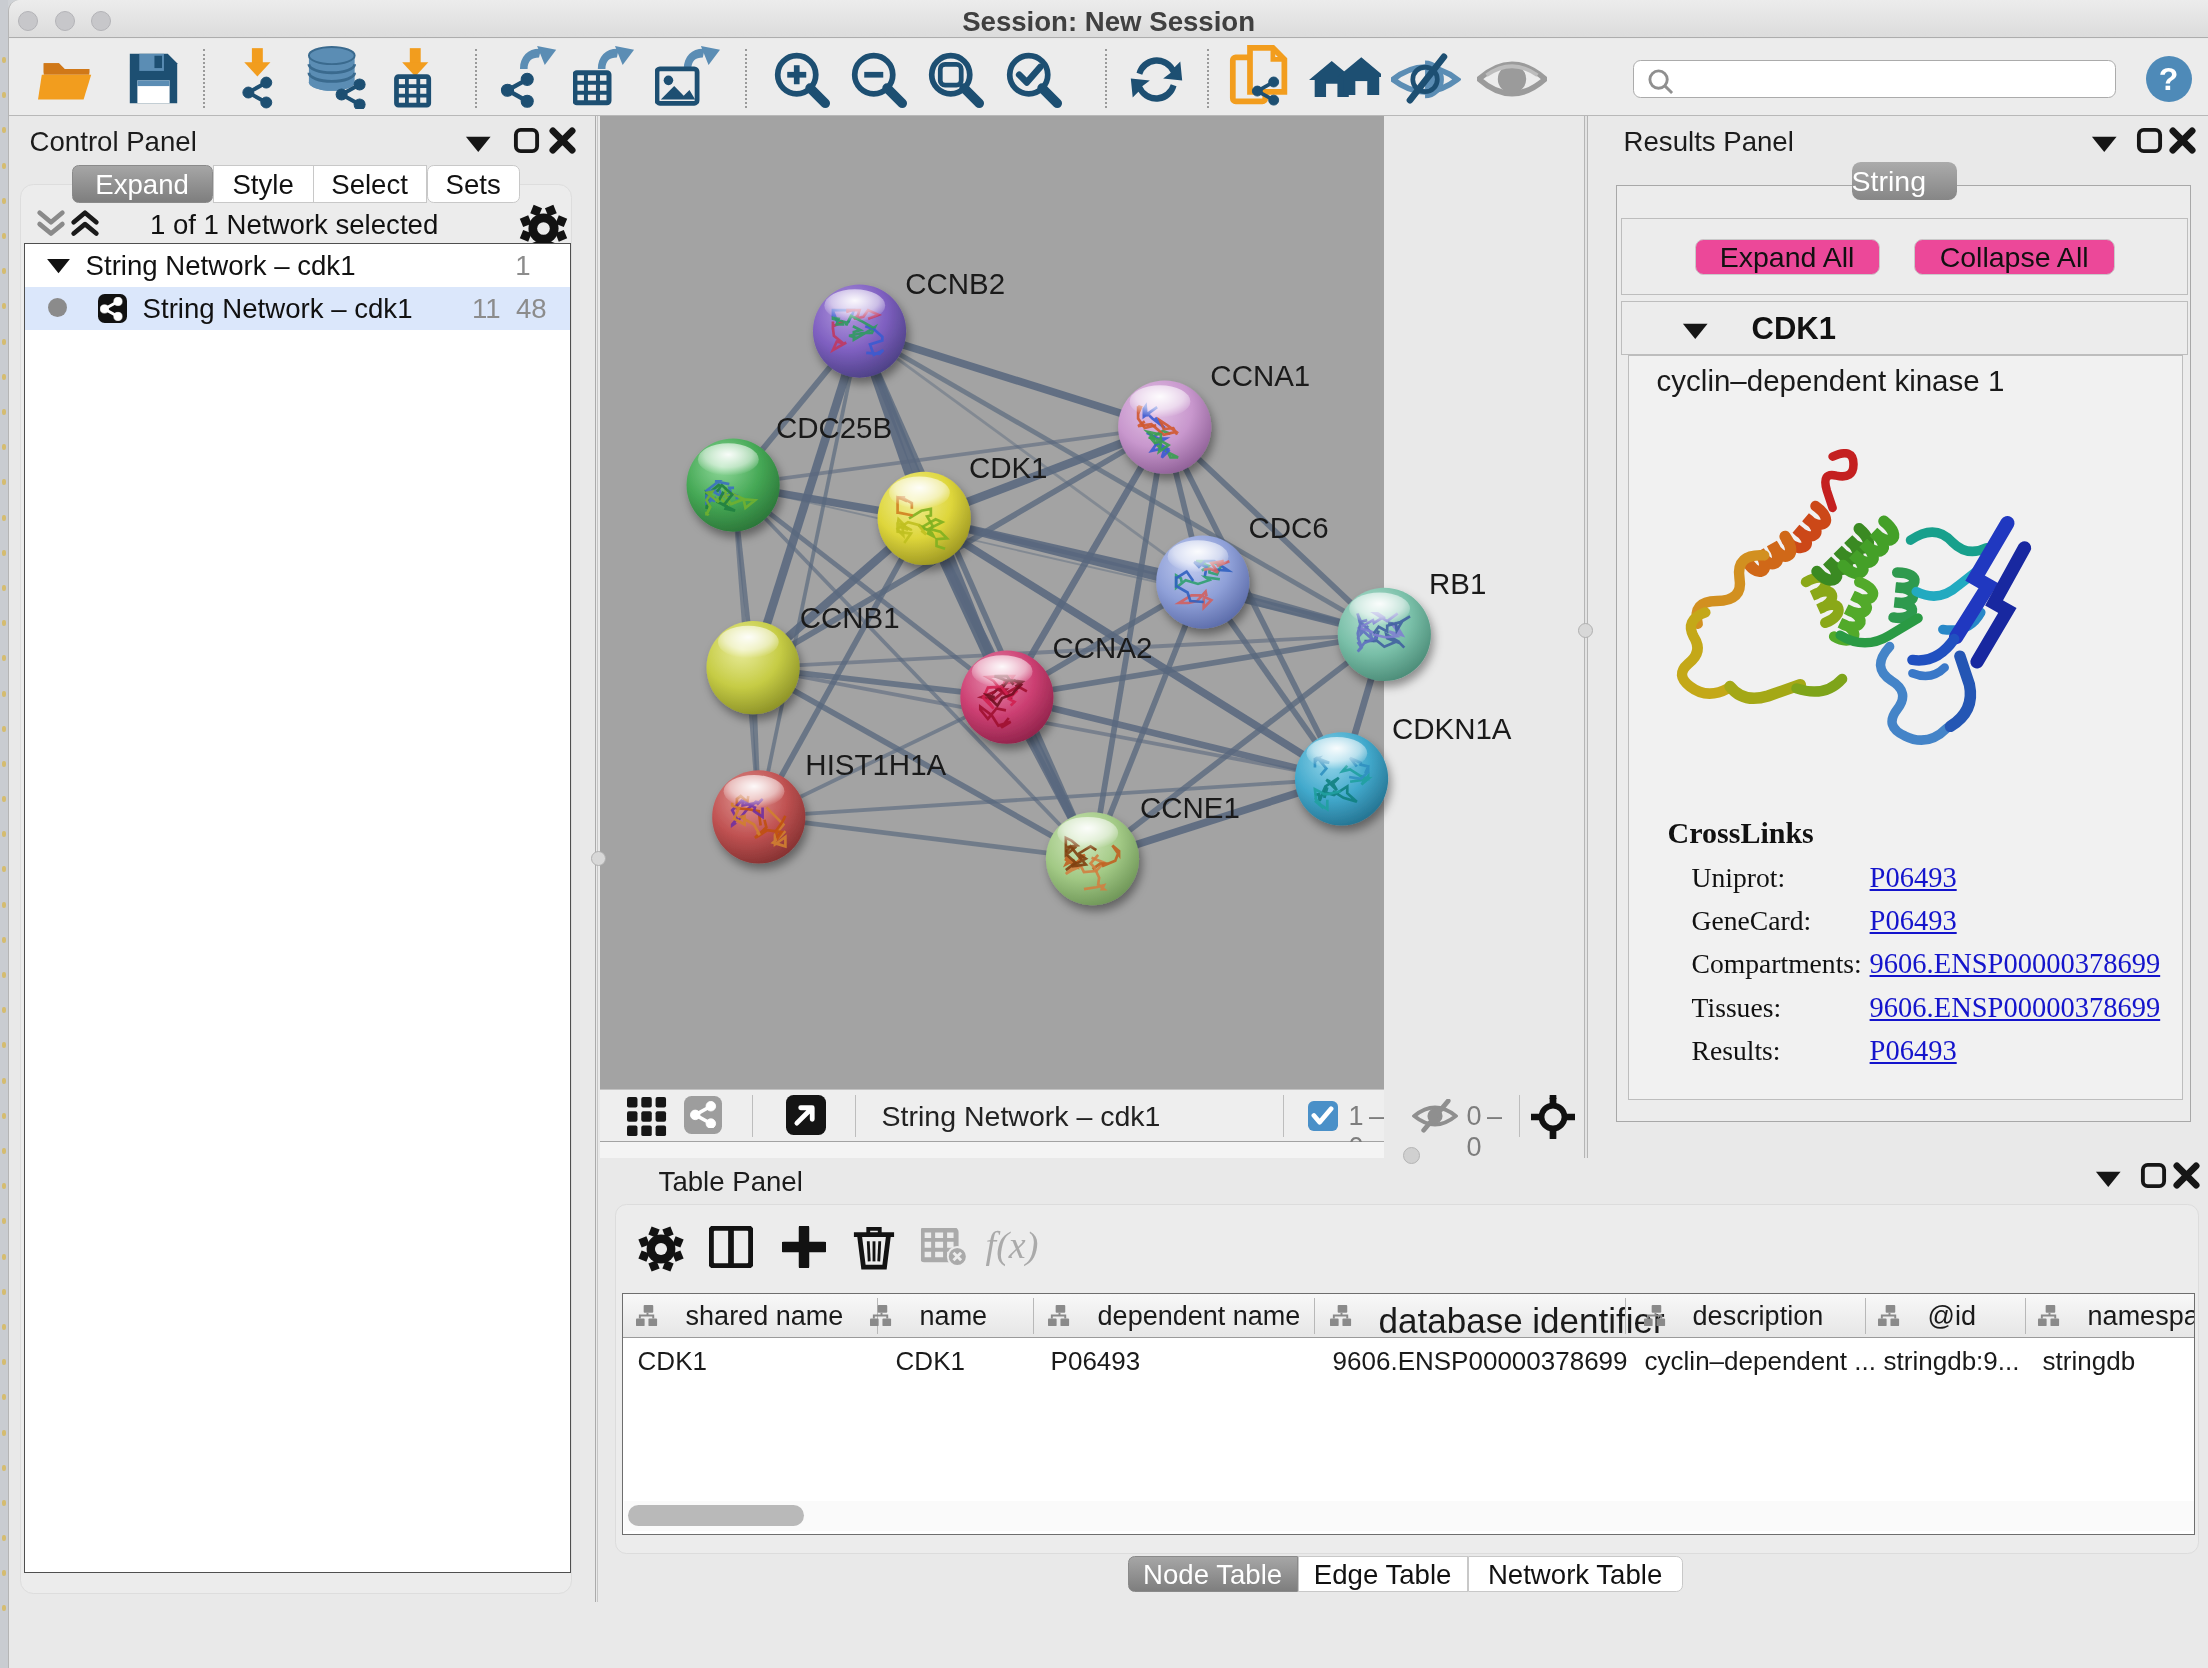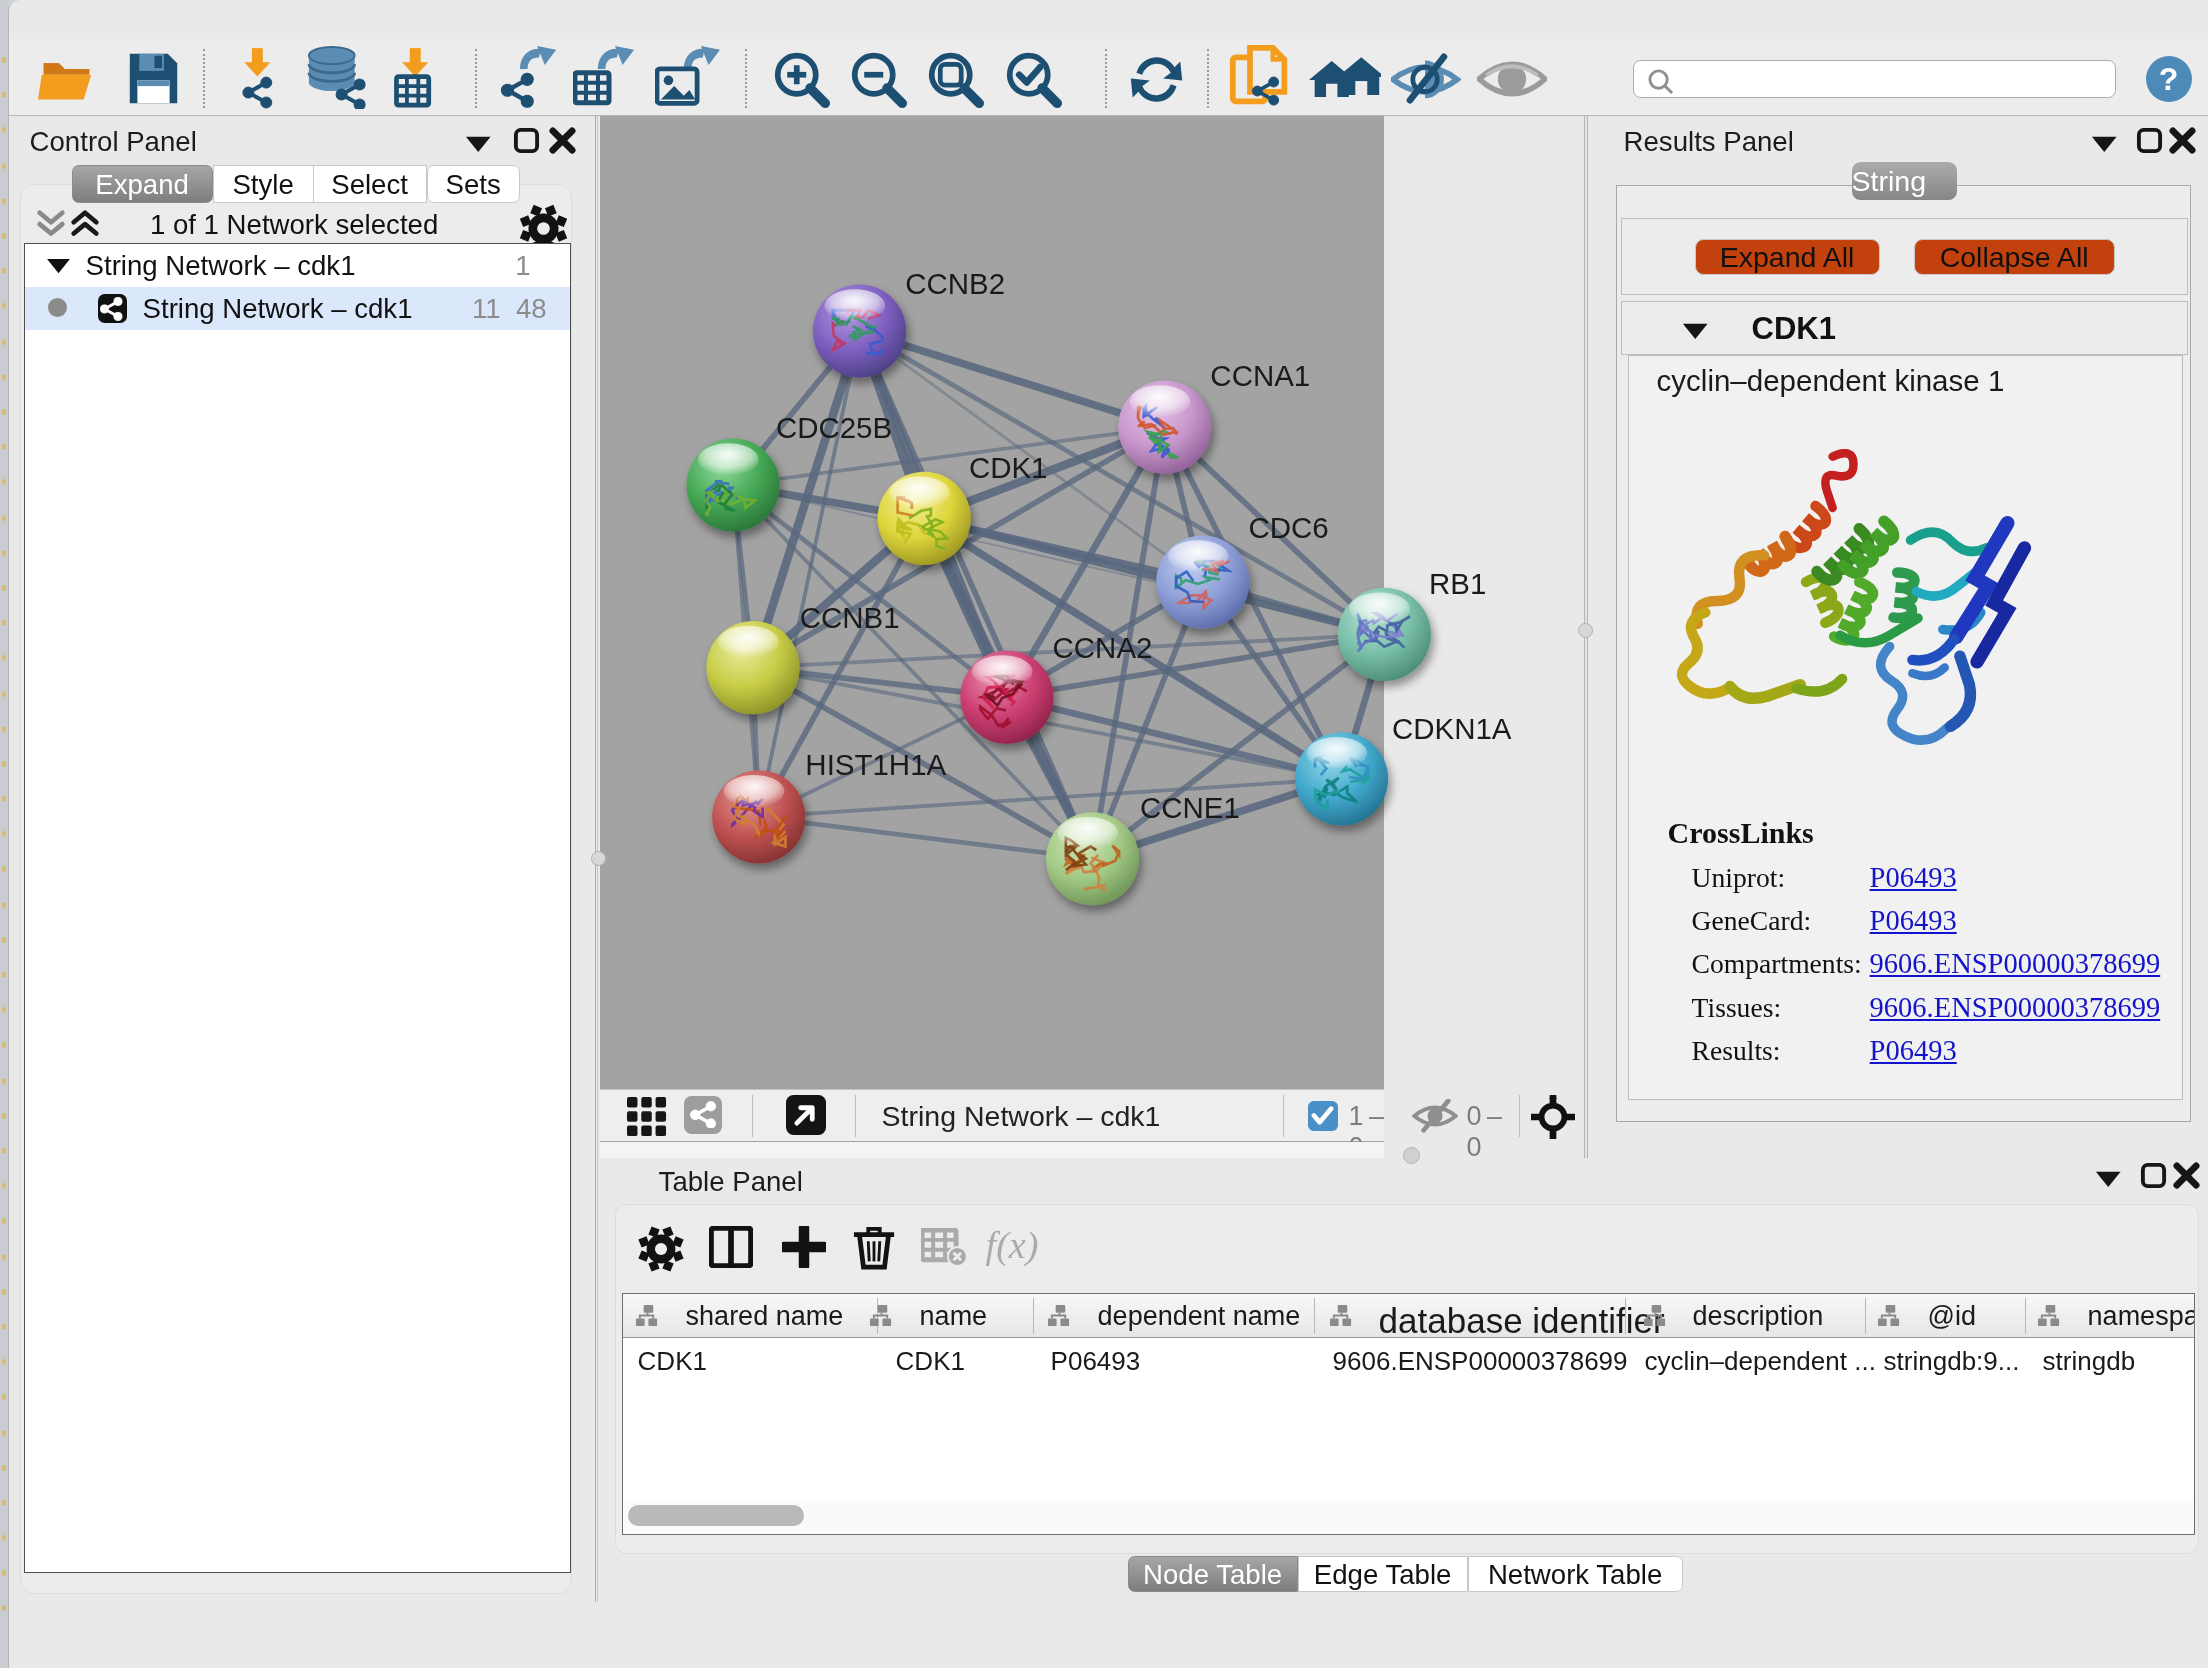--- a/index.html
+++ b/index.html
@@ -14,21 +14,21 @@
 .panelhead{font-size:27.6px;color:#1c1c1c}
 .ctrl{position:absolute;left:0;top:116px;width:586px;height:1486px;background:#e9e9e9}
 .vdiv1{position:absolute;left:586px;top:116px;width:3.8px;height:1486px;background:#e9e9e9;border-left:1px solid #ababab;border-right:1px solid #c6c6c6}
 .netview{position:absolute;left:591px;top:116px;width:784px;height:1042px;background:#a3a3a3}
 .vdiv2{position:absolute;left:1575px;top:116px;width:4.8px;height:1042px;background:#e3e3e3;border-left:1px solid #b5b5b5;border-right:1px solid #b5b5b5}
 .results{position:absolute;left:1580px;top:116px;width:621px;height:1042px;background:#e9e9e9}
 .tablep{position:absolute;left:591px;top:1158px;width:1610px;height:443px;background:#e9e9e9}
 .statusbar{position:absolute;left:0;top:1605px;width:100%;height:63px;background:#ececec;border-top:1px solid #cdcdcd}
 .tab{display:inline-block;z-index:4;border:1px solid #c8c8c8;background:#fff;color:#111;text-align:center;font-size:27.6px}
 .seltab{background:linear-gradient(#a6a6a6,#7e7e7e);color:#fff;border:1px solid #8a8a8a}
-.btn{background:#c2410c;border:1.9px solid #c9c9c9;border-radius:8.6px;text-align:center;font-size:28.5px;color:#111}
+.btn{background:#ec4899;border:1.9px solid #c9c9c9;border-radius:8.6px;text-align:center;font-size:28.5px;color:#111}
 .serif{font-family:"Liberation Serif",serif}
 a.lnk{color:#1414cc;text-decoration:underline}
 </style></head><body>
 <div class="abs" style="left:0;top:0;width:7.6px;height:1668px;background:#c9ccd1"></div>
 <div class="abs" style="left:1.9px;top:57px;width:3.8px;height:5.7px;background:#d8b74f;border-radius:1.9px;opacity:0.75"></div>
 <div class="abs" style="left:1.9px;top:92px;width:3.8px;height:5.7px;background:#d8b74f;border-radius:1.9px;opacity:0.75"></div>
 <div class="abs" style="left:1.9px;top:127px;width:3.8px;height:5.7px;background:#d8b74f;border-radius:1.9px;opacity:0.75"></div>
 <div class="abs" style="left:1.9px;top:163px;width:3.8px;height:5.7px;background:#d8b74f;border-radius:1.9px;opacity:0.75"></div>
 <div class="abs" style="left:1.9px;top:198px;width:3.8px;height:5.7px;background:#d8b74f;border-radius:1.9px;opacity:0.75"></div>
 <div class="abs" style="left:1.9px;top:233px;width:3.8px;height:5.7px;background:#d8b74f;border-radius:1.9px;opacity:0.75"></div>
@@ -65,20 +65,26 @@
 <div class="abs" style="left:1.9px;top:1324px;width:3.8px;height:5.7px;background:#d8b74f;border-radius:1.9px;opacity:0.75"></div>
 <div class="abs" style="left:1.9px;top:1359px;width:3.8px;height:5.7px;background:#d8b74f;border-radius:1.9px;opacity:0.75"></div>
 <div class="abs" style="left:1.9px;top:1394px;width:3.8px;height:5.7px;background:#d8b74f;border-radius:1.9px;opacity:0.75"></div>
 <div class="abs" style="left:1.9px;top:1430px;width:3.8px;height:5.7px;background:#d8b74f;border-radius:1.9px;opacity:0.75"></div>
 <div class="abs" style="left:1.9px;top:1465px;width:3.8px;height:5.7px;background:#d8b74f;border-radius:1.9px;opacity:0.75"></div>
 <div class="abs" style="left:1.9px;top:1500px;width:3.8px;height:5.7px;background:#d8b74f;border-radius:1.9px;opacity:0.75"></div>
 <div class="abs" style="left:1.9px;top:1535px;width:3.8px;height:5.7px;background:#d8b74f;border-radius:1.9px;opacity:0.75"></div>
 <div class="abs" style="left:1.9px;top:1570px;width:3.8px;height:5.7px;background:#d8b74f;border-radius:1.9px;opacity:0.75"></div>
 <div class="abs" style="left:1.9px;top:1605px;width:3.8px;height:5.7px;background:#d8b74f;border-radius:1.9px;opacity:0.75"></div>
 <div class="win">
+    <div class="titlebar">
+      <div class="tl" style="left:9.5px"></div>
+      <div class="tl" style="left:46px"></div>
+      <div class="tl" style="left:82px"></div>
+      <div class="title">Session: New Session</div>
+    </div>
     <div class="toolbar">
       <svg class="abs" style="left:29.5px;top:10.5px" width="57" height="57" viewBox="0 0 60 60">
         <path d="M6 14 L22 14 L28 20 L54 20 L54 26 L6 26 Z" fill="#d07818"></path>
         <path d="M4 26 L56 26 L48 52 L0 52 Z" fill="#f29d1e"></path>
         <path d="M6 14 L22 14 L28 20 L54 20 L54 24 L6 24 Z" fill="#d07818"></path>
       </svg>
       <svg class="abs" style="left:117px;top:10.5px" width="55" height="57" viewBox="0 0 58 60">
         <path d="M4 4 L44 4 L54 14 L54 56 L4 56 Z" fill="#1d4f72"></path>
         <rect x="14" y="4" width="26" height="18" fill="#5b8db4"></rect>
         <rect x="30" y="6" width="8" height="13" fill="#1d4f72"></rect>

